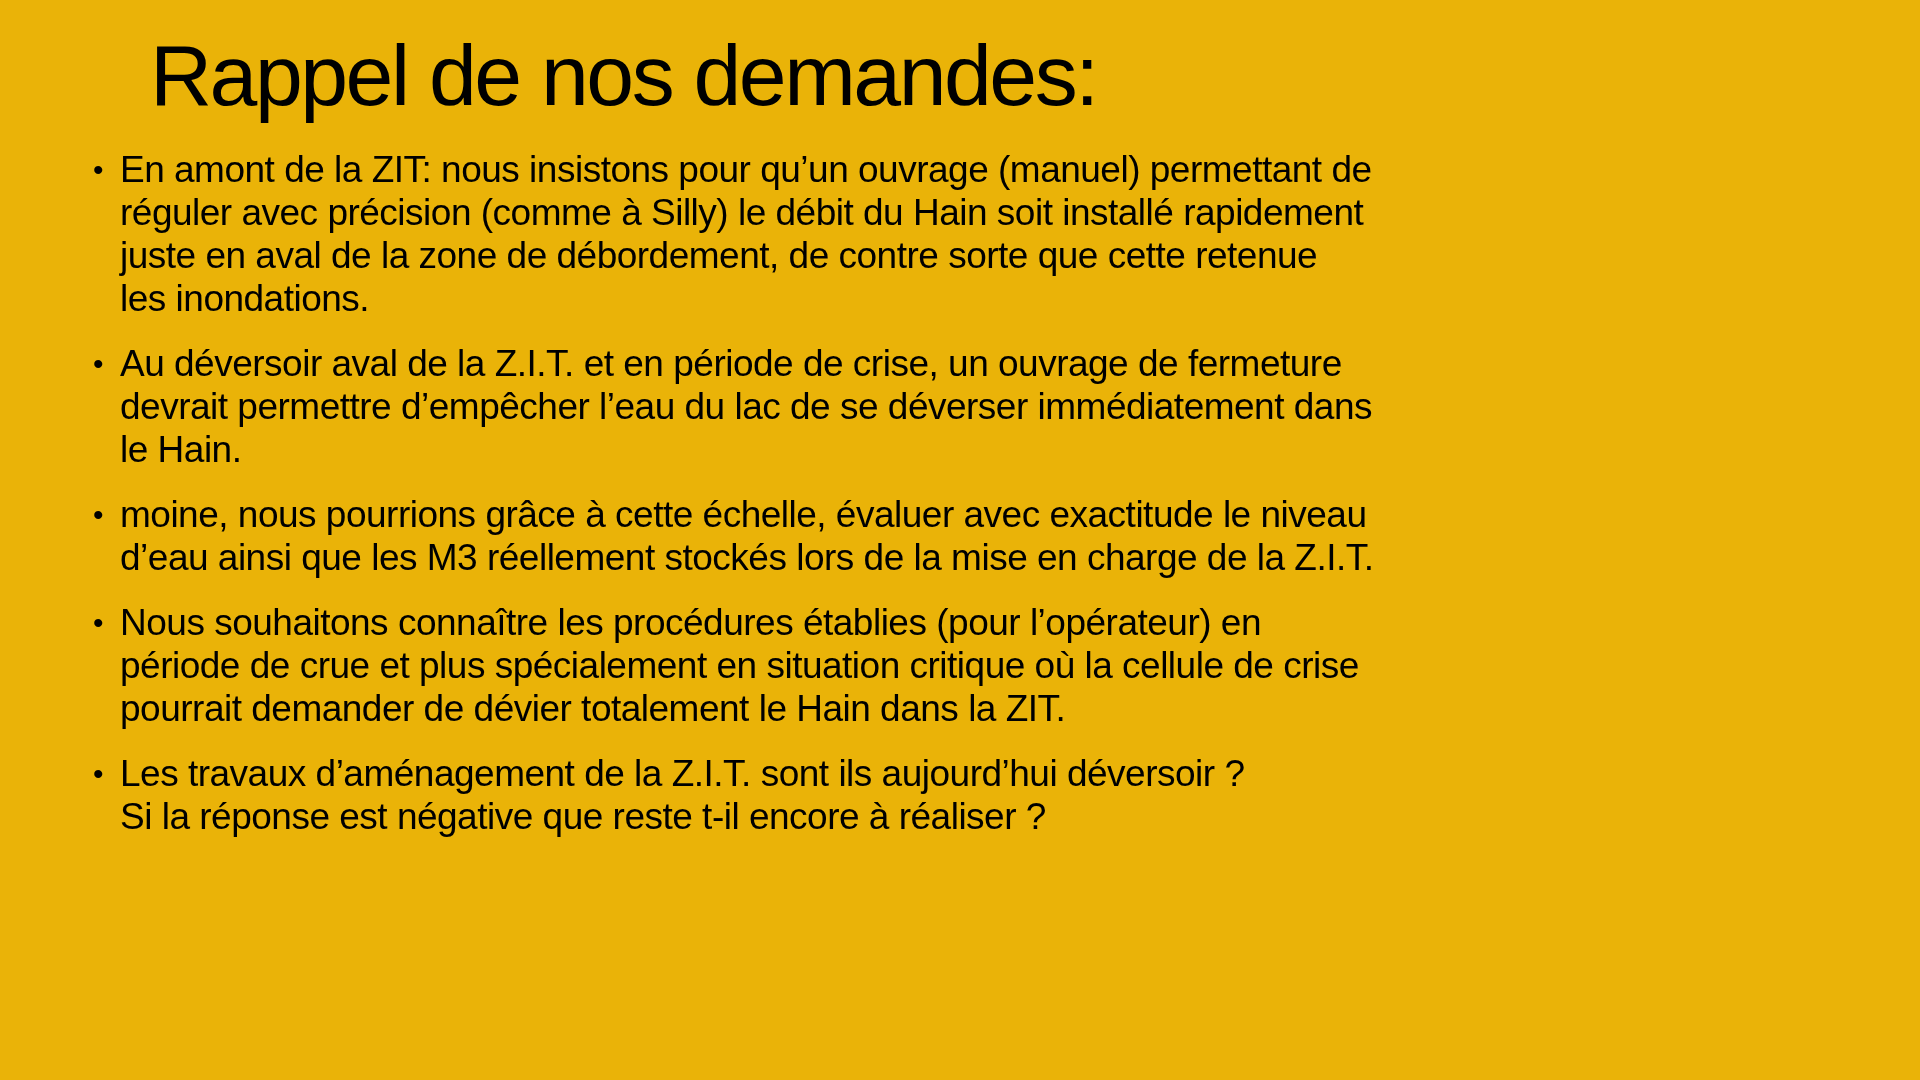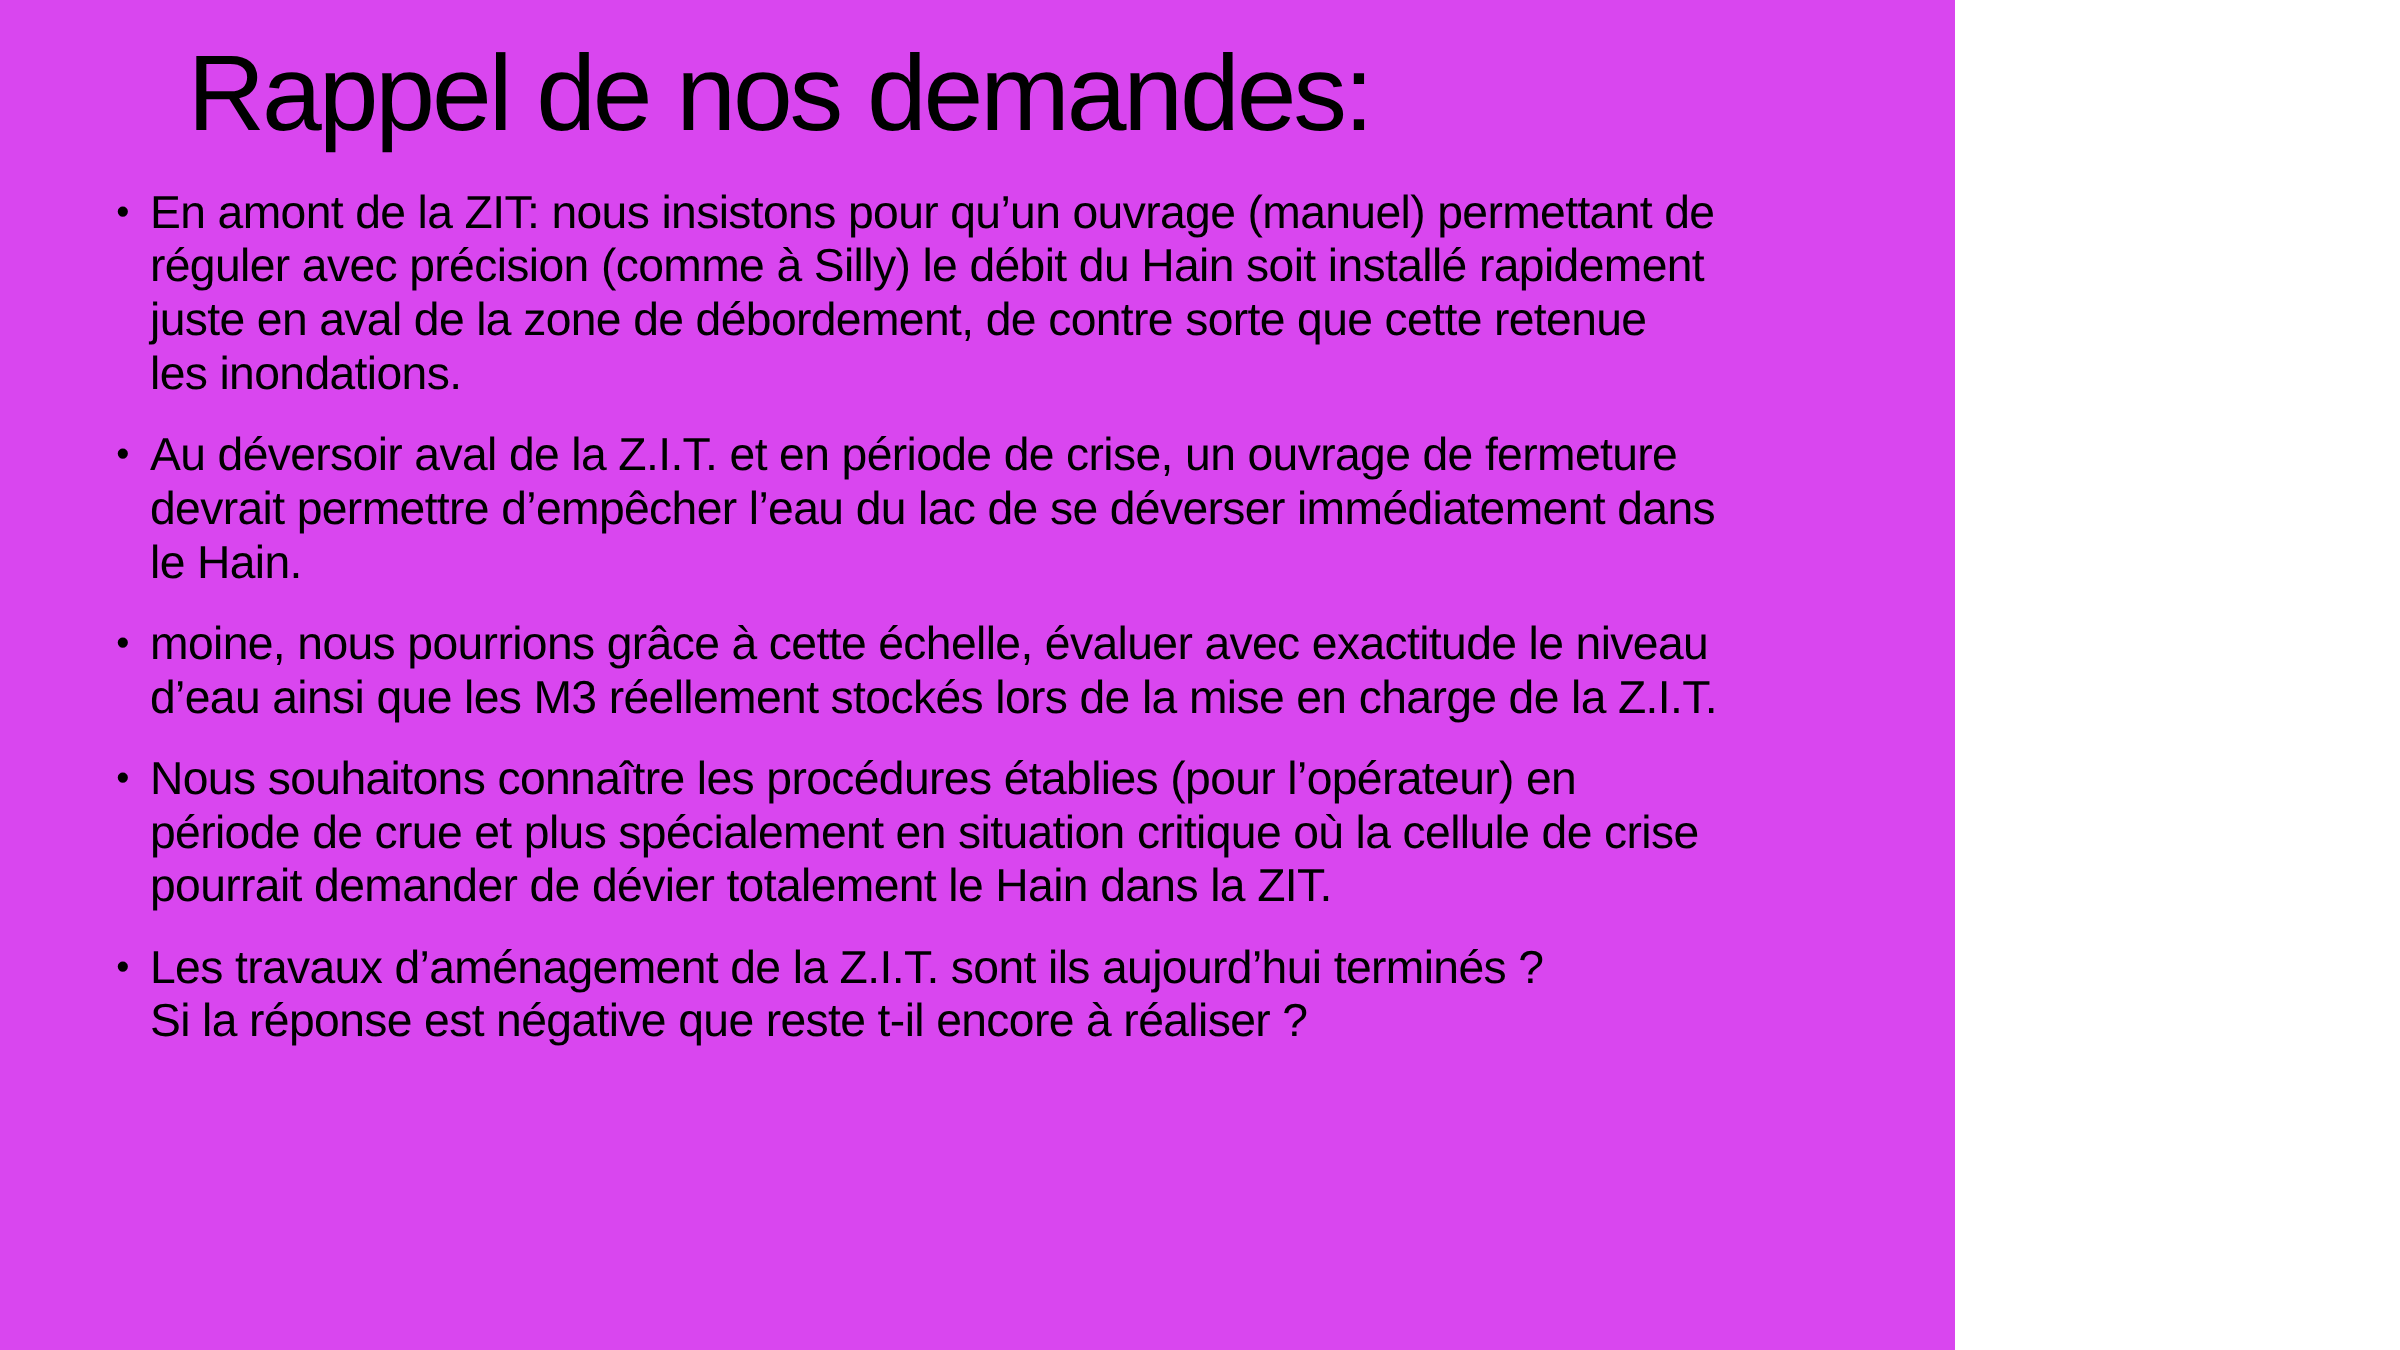--- a/index.html
+++ b/index.html
@@ -3,23 +3,23 @@
 <meta charset="utf-8">
 <title>Slide</title>
 <style>
   html, body {
     margin: 0;
     padding: 0;
     background: #ffffff;
   }
   .slide {
     position: relative;
-    width: 1564px;
+    width: 1920px;
     height: 1080px;
-    background: #d946ef;
+    background: #eab308;
     color: #000000;
     font-family: "Liberation Sans", "DejaVu Sans", sans-serif;
     overflow: hidden;
   }
   .slide-title {
     position: absolute;
     left: 150px;
     top: 28px;
     margin: 0;
     font-size: 86px;
@@ -96,19 +96,19 @@
       <div class="bullet-text">
         <div class="line">Nous souhaitons connaître les procédures établies (pour l’opérateur) en</div>
         <div class="line">période de crue et plus spécialement en situation critique où la cellule de crise</div>
         <div class="line">pourrait demander de dévier totalement le Hain dans la ZIT.</div>
       </div>
     </div>
 
     <div class="bullet">
       <span class="bullet-marker">•</span>
       <div class="bullet-text">
-        <div class="line">Les travaux d’aménagement de la Z.I.T. sont ils aujourd’hui terminés ?</div>
+        <div class="line">Les travaux d’aménagement de la Z.I.T. sont ils aujourd’hui déversoir ?</div>
         <div class="line">Si la réponse est négative que reste t-il encore à réaliser ?</div>
       </div>
     </div>
 
   </div>
 </div>
 
 </body></html>

